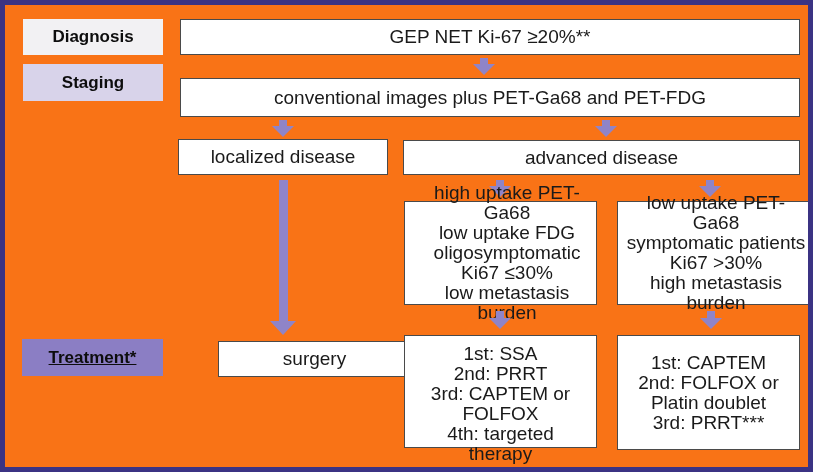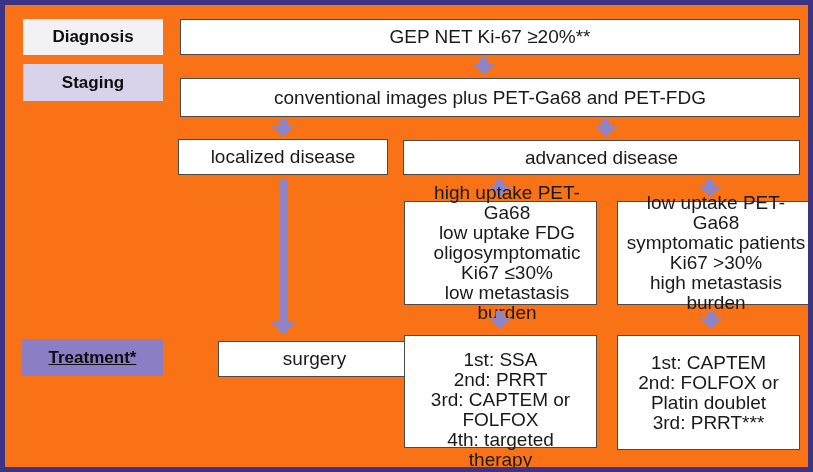--- a/index.html
+++ b/index.html
@@ -131,21 +131,21 @@
     <div class="shaft"></div>
     <div class="head"></div>
   </div>
   <div class="arrow" style="left:700px; top:311px; width:22px; height:18px;">
     <div class="shaft"></div>
     <div class="head"></div>
   </div>
 
   <div class="box" style="left:186px; top:341px; width:193px; height:36px;margin-left:32px;">surgery</div>
 
-  <div class="box" style="left:404px; top:335px; width:193px; height:113px; justify-content:flex-start; padding-top:14px;">
+  <div class="box" style="left:404px; top:335px; width:193px; height:113px; justify-content:flex-start; padding-top:8px;">
     <div>1st: SSA</div>
     <div>2nd: PRRT</div>
     <div>3rd: CAPTEM or FOLFOX</div>
     <div>4th: targeted therapy</div>
   </div>
 
   <div class="box" style="left:617px; top:335px; width:183px; height:115px;">
     <div class="wrapline">1st: CAPTEM</div>
     <div class="wrapline">2nd: FOLFOX or Platin doublet</div>
     <div class="wrapline">3rd: PRRT***</div>

